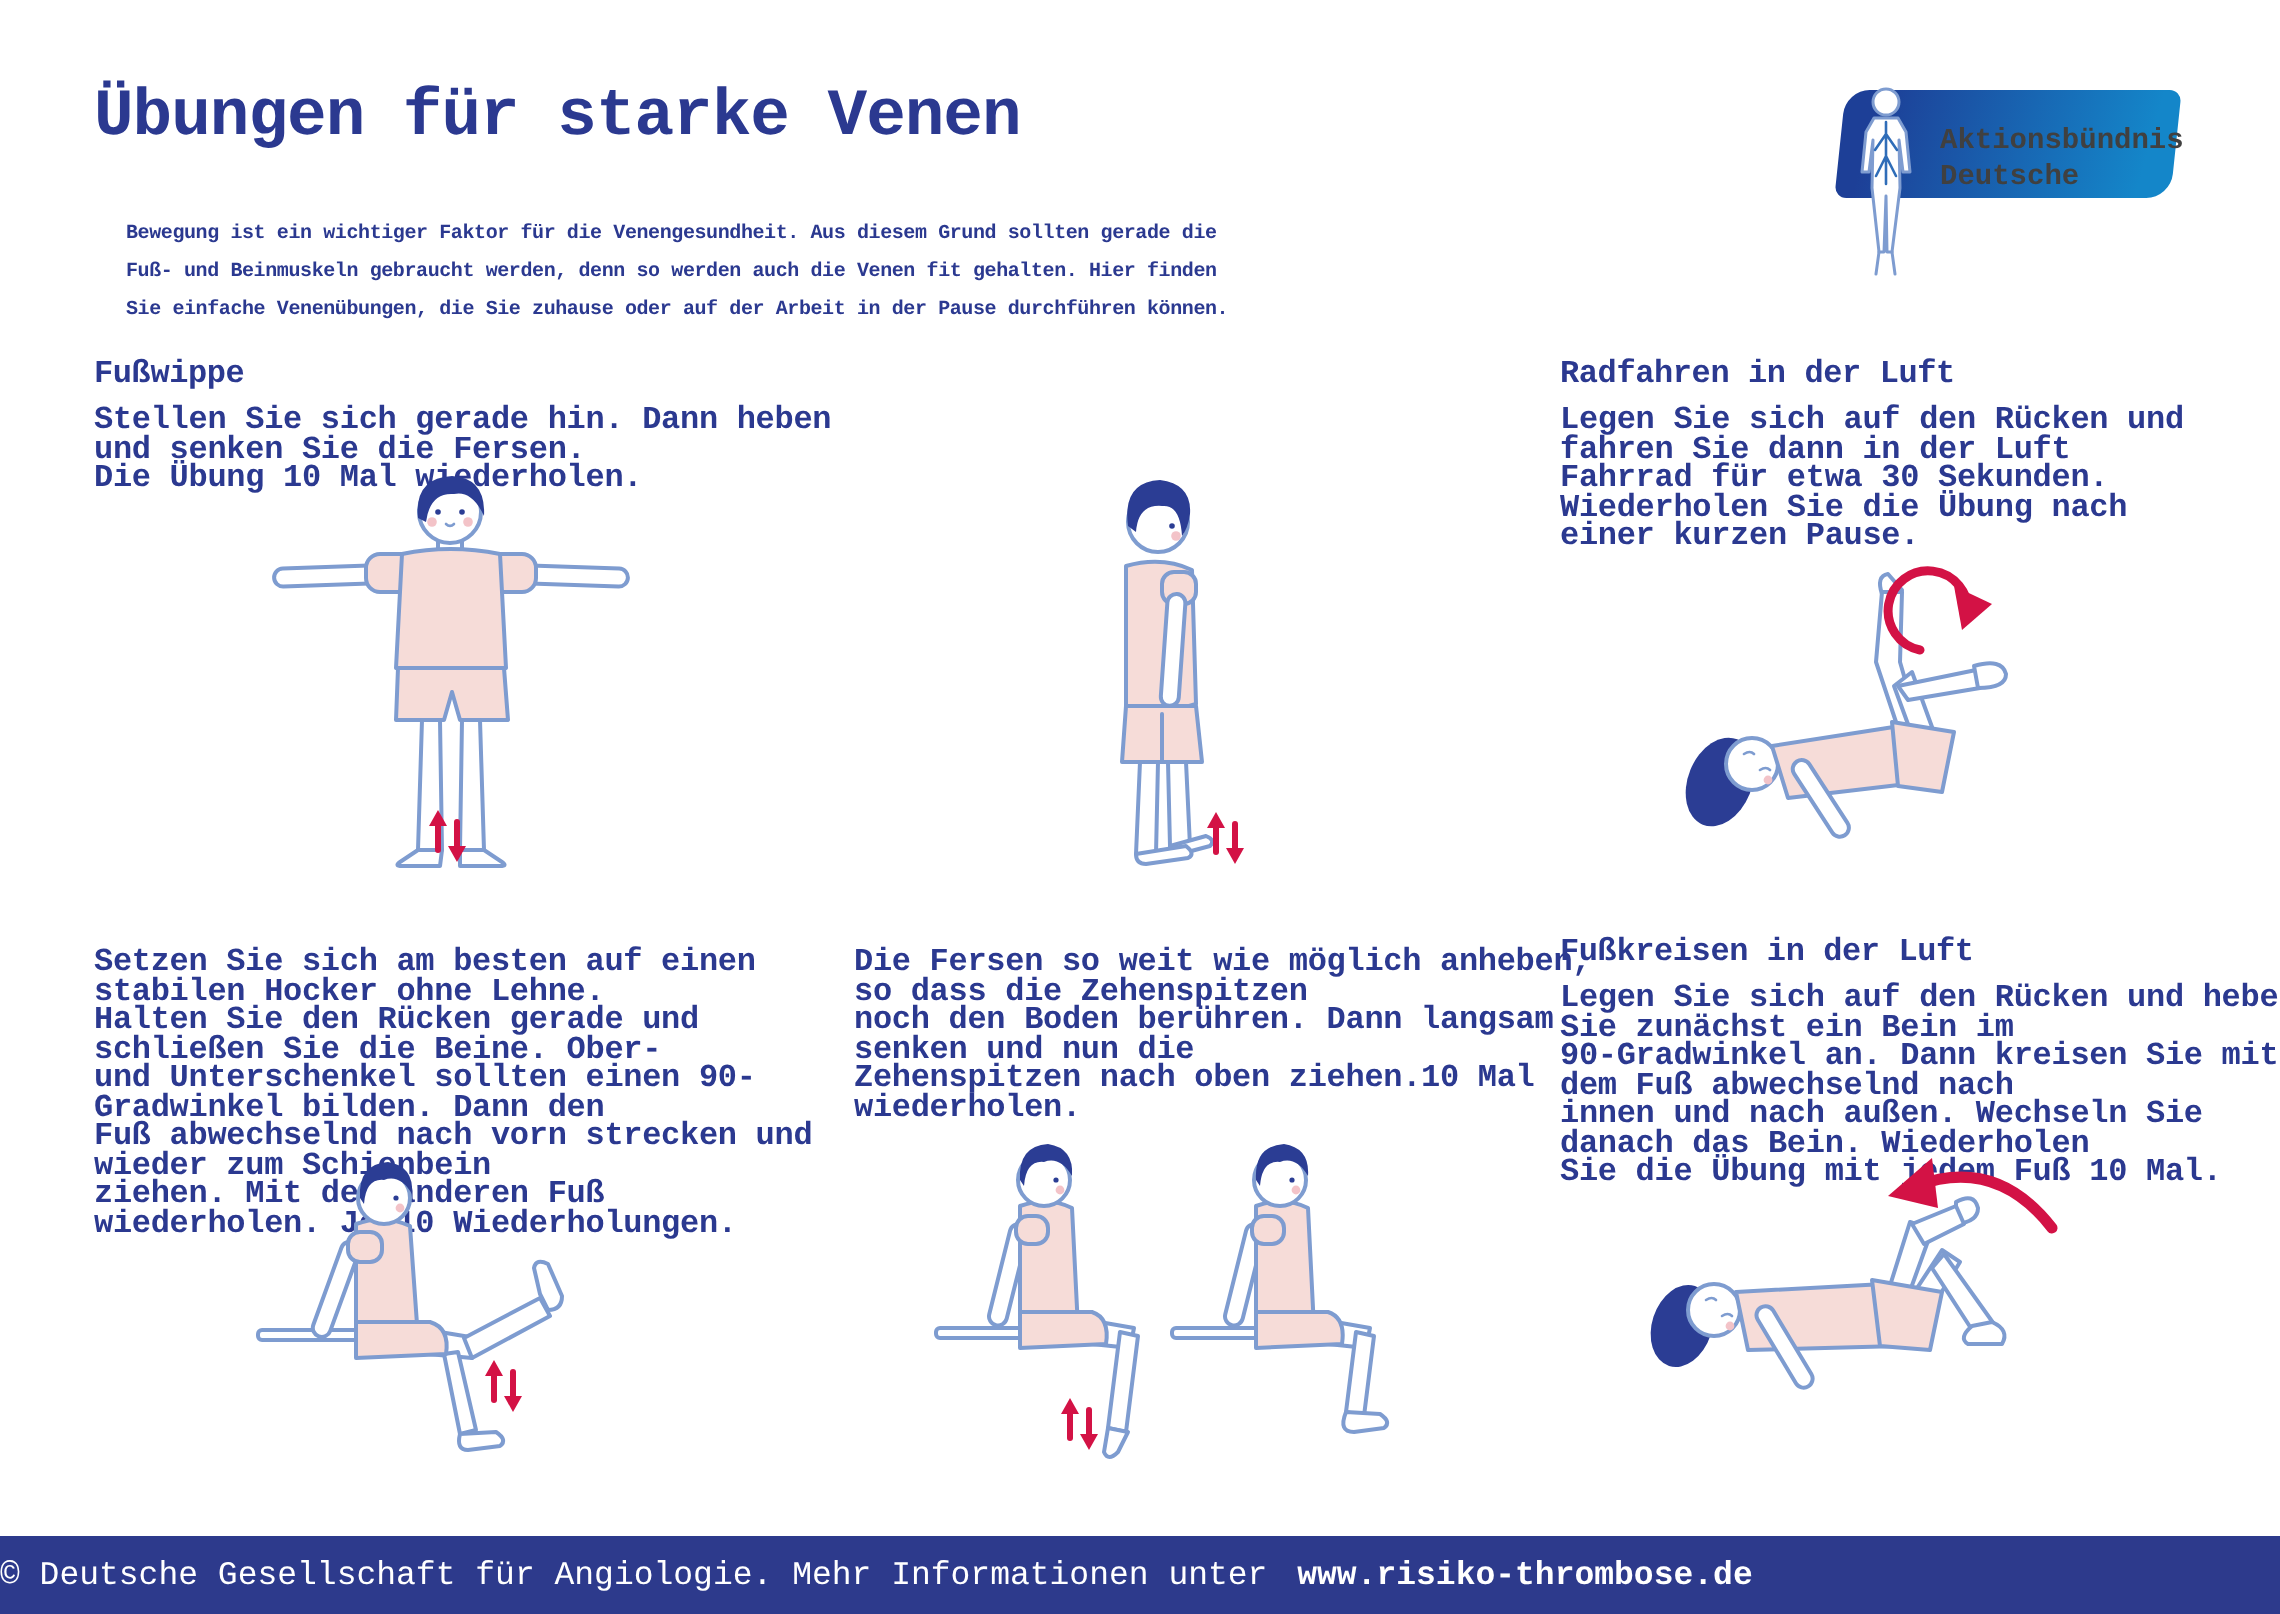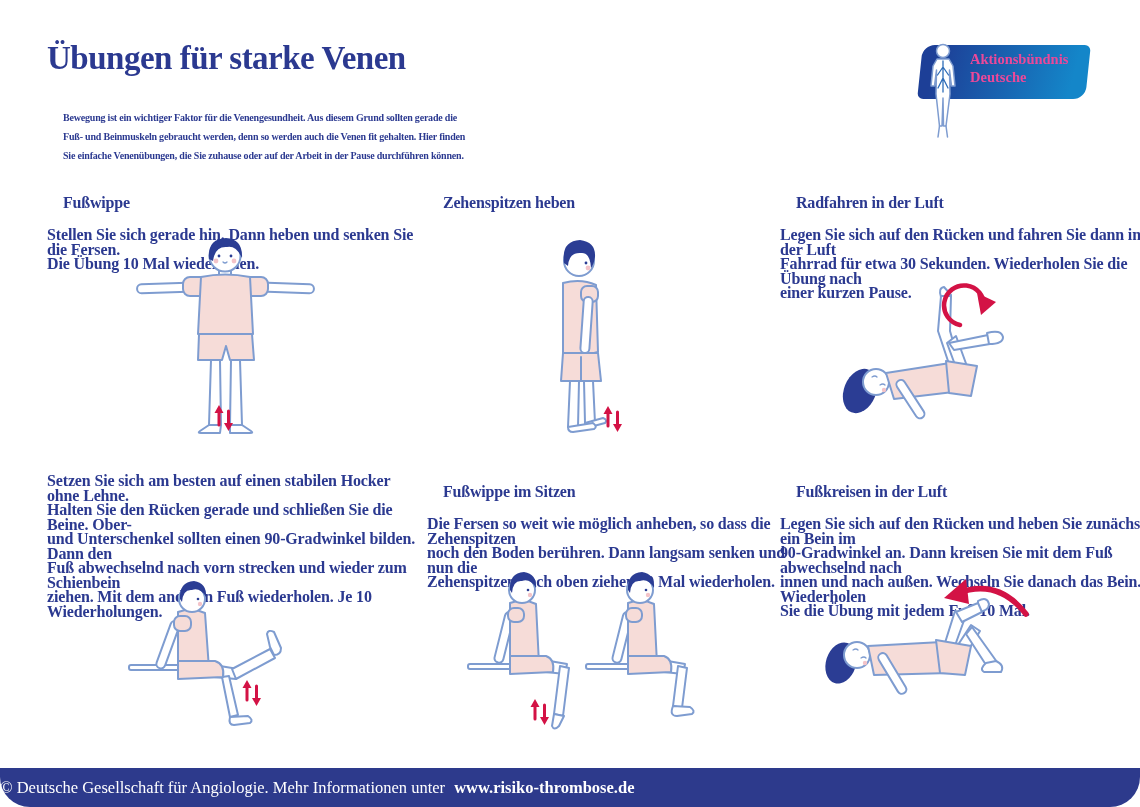--- a/index.html
+++ b/index.html
@@ -1,32 +1,32 @@
 <!DOCTYPE html>
 <html><head>
 <meta charset="utf-8">
 <style>
   html,body{margin:0;padding:0;background:#fff;}
   .page{position:relative;width:1140px;height:807px;background:#fff;overflow:hidden;
-        font-family:Liberation Serif, serif;color:#2b3990;border-radius:30px;}
+        font-family:Liberation Mono, monospace;color:#2b3990;}
   .title{position:absolute;left:47px;top:40px;margin:0;font-size:33px;font-weight:bold;
          letter-spacing:-0.5px;color:#2b3990;}
   .intro{position:absolute;left:47px;top:92px;margin:16px;width:640px;font-size:10px;
          font-weight:bold;line-height:19px;letter-spacing:-0.2px;white-space:pre-line;}
   
   .logo{position:absolute;left:912px;top:40px;width:200px;height:100px;}
   .logo-banner{position:absolute;left:8px;top:5px;width:168px;height:54px;
                background:linear-gradient(100deg,#1d3f97 10%,#1486c9 90%);
                transform:skewX(-6deg);border-radius:12px 6px 12px 6px;}
-  .logo-text{position:absolute;left:58px;top:10px;font-size:14.5px;font-weight:bold;
-             color:#ec4899;line-height:18px;}
+  .logo-text{position:absolute;left:58px;top:22px;font-size:14.5px;font-weight:bold;
+             color:#404040;line-height:18px;}
   .logo-fig{position:absolute;left:10px;top:2px;}
   
   .ex{position:absolute;width:375px;}
-  .ex h2{margin:16px;font-size:16px;font-weight:bold;letter-spacing:-0.2px;}
+  .ex h2{margin:0;font-size:16px;font-weight:bold;letter-spacing:-0.2px;}
   .ex p{margin:7px 0 0 0;font-size:16px;font-weight:bold;line-height:14.5px;
         letter-spacing:-0.15px;white-space:pre-line;}
   .illu{position:absolute;}
   
   .footer{position:absolute;left:0;top:768px;width:1140px;height:39px;background:#2d3a8c;
           color:#fff;text-align:left;line-height:39px;font-size:16.5px;}
   .footer strong{margin-left:5px;}
   
   .skin{fill:#ffffff;stroke:#7e9cd0;stroke-width:2;stroke-linejoin:round;stroke-linecap:round;}
   .cloth{fill:#f6dcd8;stroke:#7e9cd0;stroke-width:2;stroke-linejoin:round;stroke-linecap:round;}
@@ -60,38 +60,36 @@
       <div>Deutsche</div>
     </div>
   </div>
 
   <section class="ex" style="left:47px;top:178px">
     <h2>Fußwippe</h2>
     <p>Stellen Sie sich gerade hin. Dann heben und senken Sie die Fersen.
 Die Übung 10 Mal wiederholen.</p>
   </section>
   <section class="ex" style="left:427px;top:178px">
-    <h2>Zehenspitzen heben</h2>
   </section>
   <section class="ex" style="left:780px;top:178px">
     <h2>Radfahren in der Luft</h2>
     <p>Legen Sie sich auf den Rücken und fahren Sie dann in der Luft
 Fahrrad für etwa 30 Sekunden. Wiederholen Sie die Übung nach
 einer kurzen Pause.</p>
   </section>
 
   <section class="ex" style="left:47px;top:467px">
     <p>Setzen Sie sich am besten auf einen stabilen Hocker ohne Lehne.
 Halten Sie den Rücken gerade und schließen Sie die Beine. Ober-
 und Unterschenkel sollten einen 90-Gradwinkel bilden. Dann den
 Fuß abwechselnd nach vorn strecken und wieder zum Schienbein
 ziehen. Mit dem anderen Fuß wiederholen. Je 10 Wiederholungen.</p>
   </section>
   <section class="ex" style="left:427px;top:467px">
-    <h2>Fußwippe im Sitzen</h2>
     <p>Die Fersen so weit wie möglich anheben, so dass die Zehenspitzen
 noch den Boden berühren. Dann langsam senken und nun die
 Zehenspitzen nach oben ziehen.10 Mal wiederholen.</p>
   </section>
   <section class="ex" style="left:780px;top:467px">
     <h2>Fußkreisen in der Luft</h2>
     <p>Legen Sie sich auf den Rücken und heben Sie zunächst ein Bein im
 90-Gradwinkel an. Dann kreisen Sie mit dem Fuß abwechselnd nach
 innen und nach außen. Wechseln Sie danach das Bein. Wiederholen
 Sie die Übung mit jedem Fuß 10 Mal.</p>

